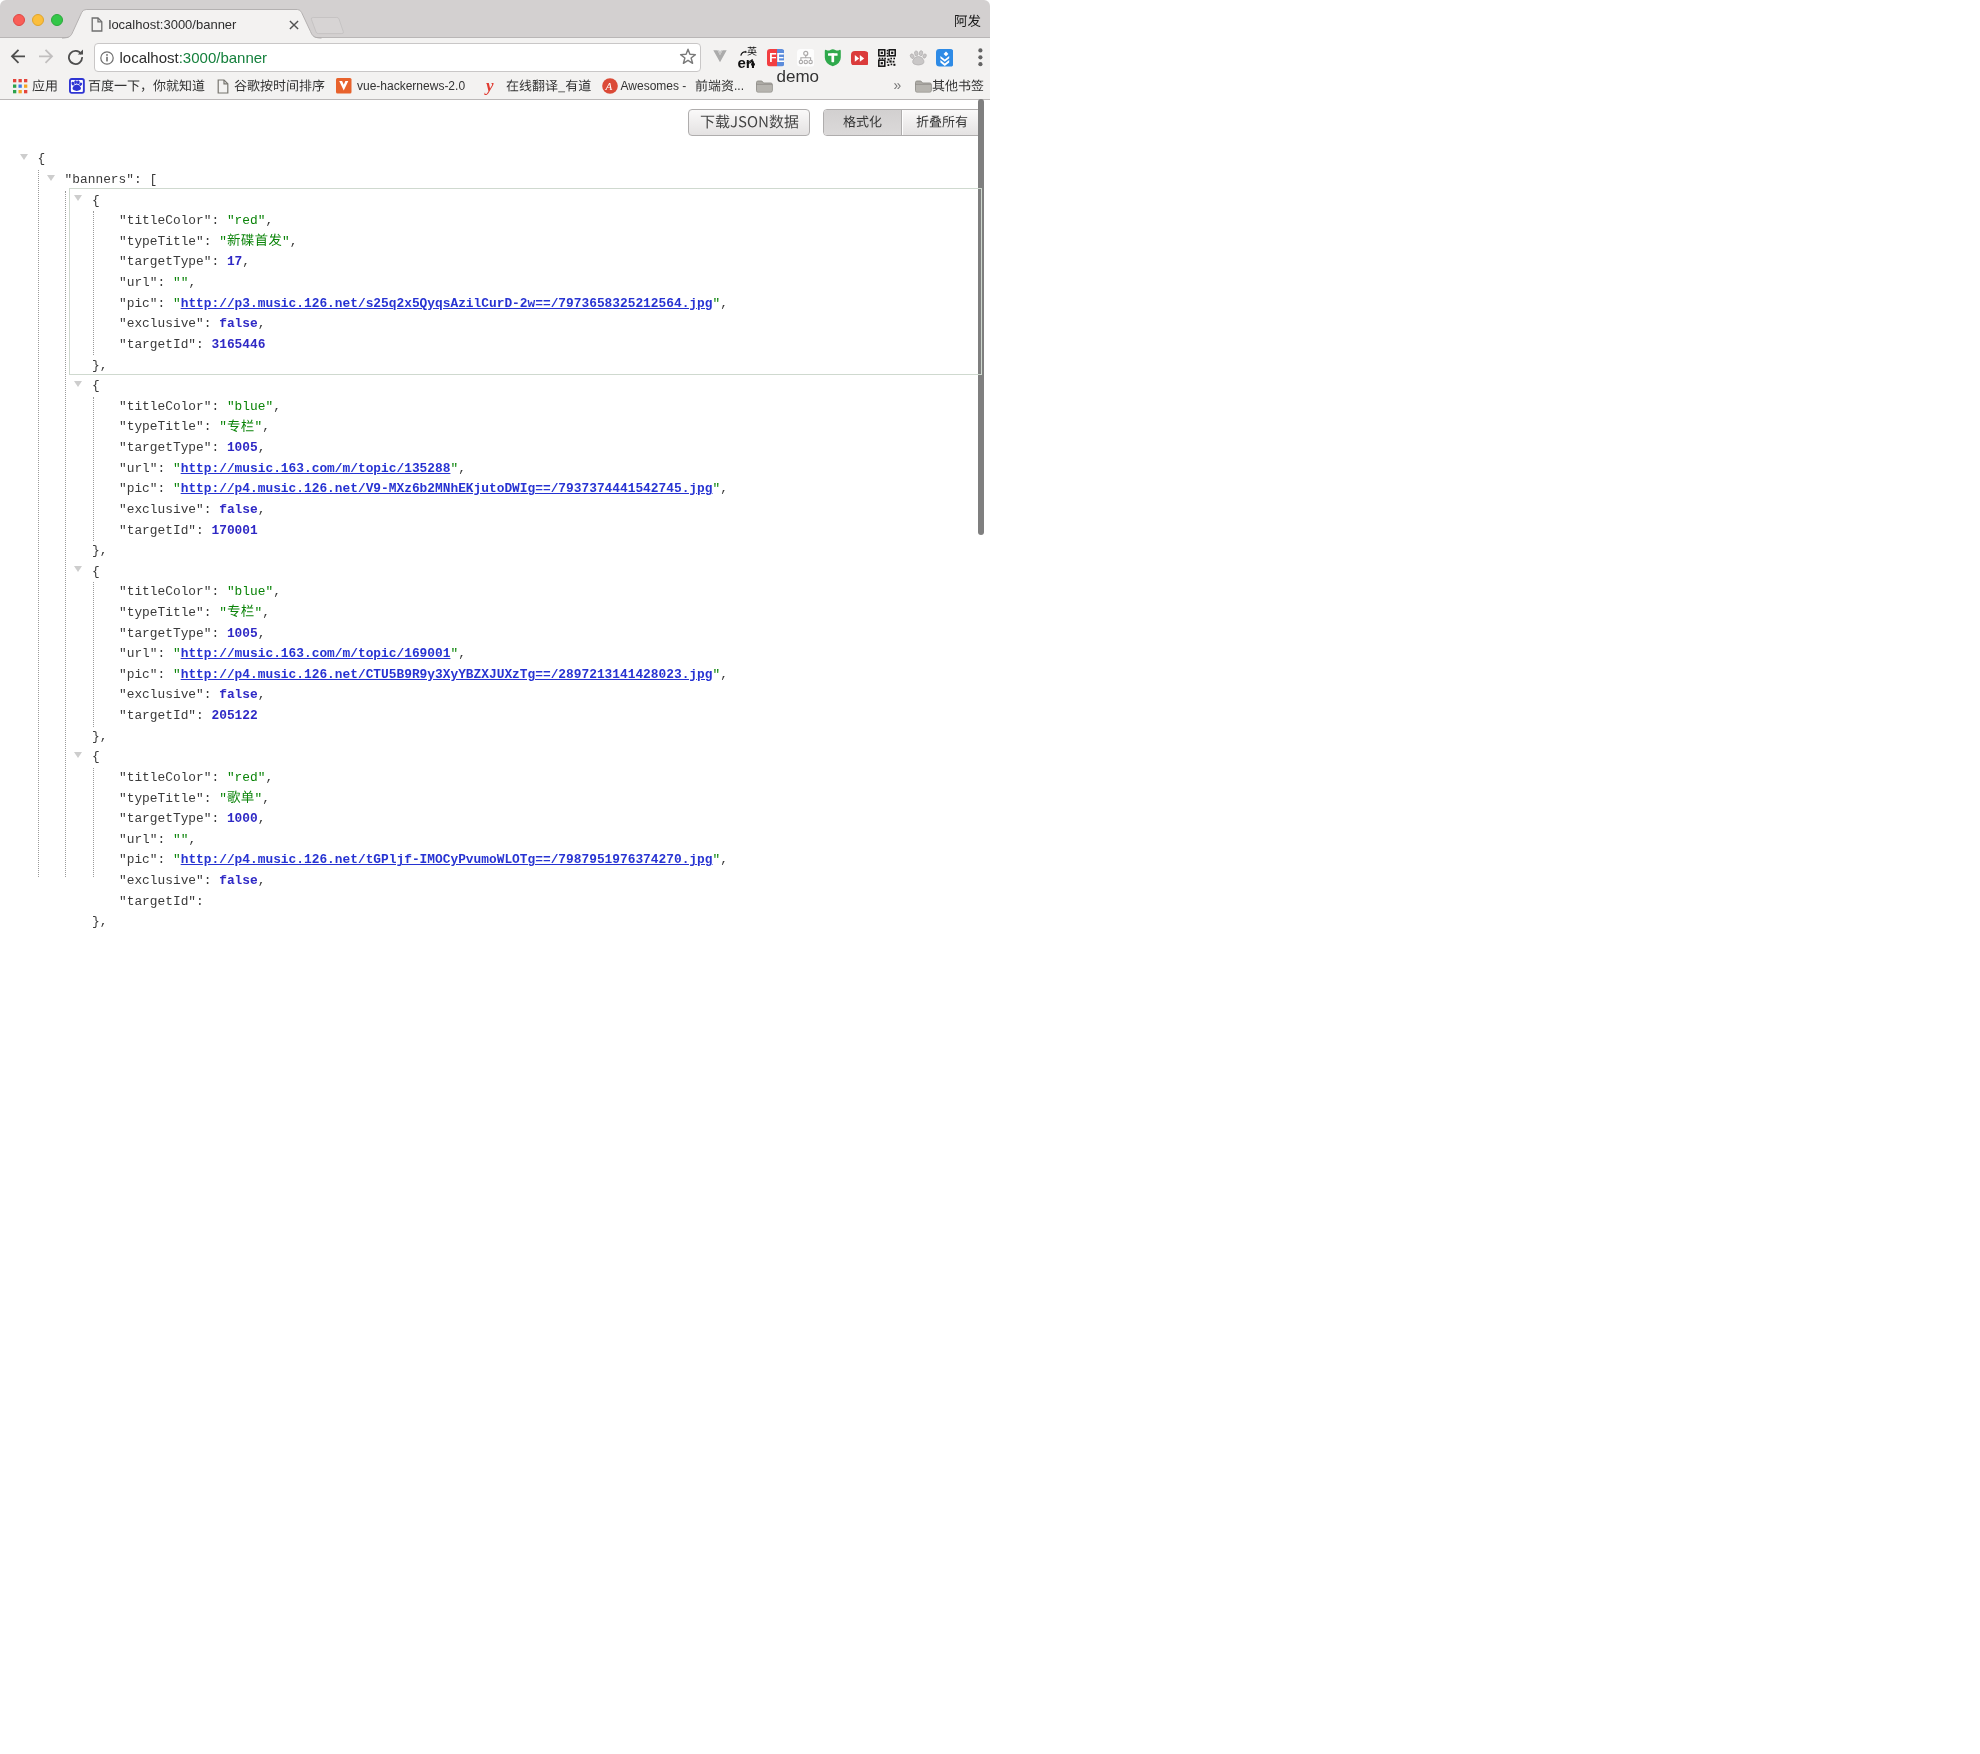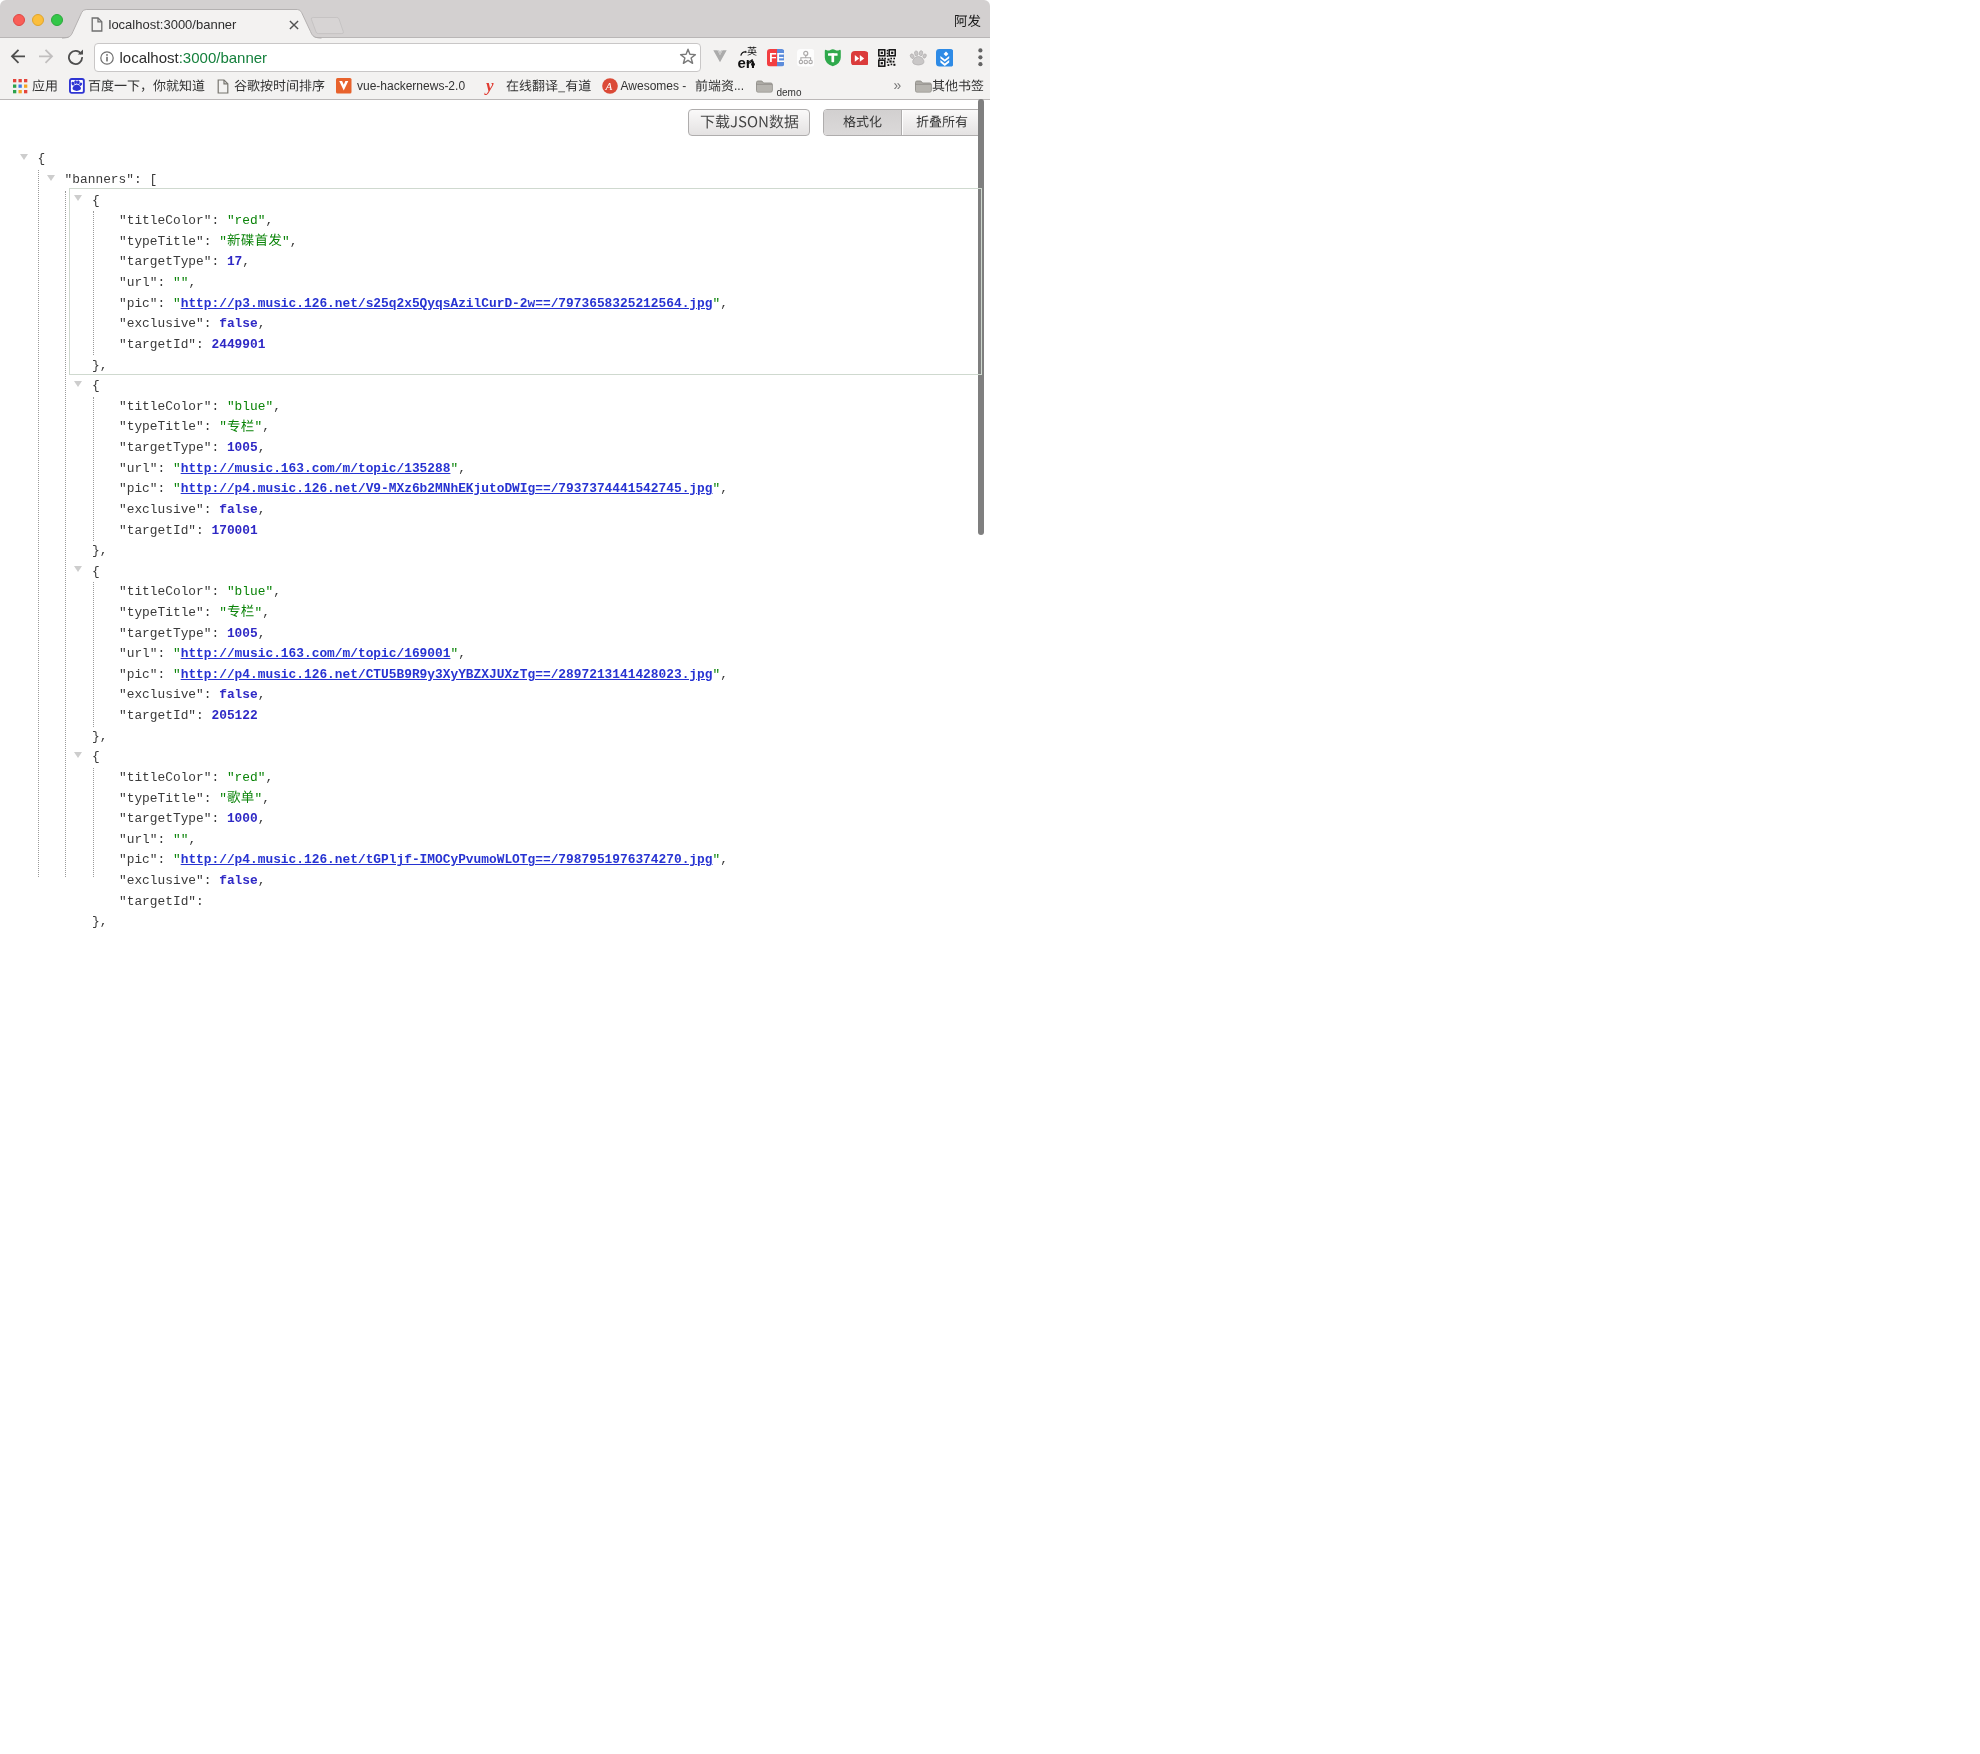--- a/index.html
+++ b/index.html
@@ -220,21 +220,21 @@
 <div class="bktxt" style="left:620.5px;top:78.5px">Awesomes - </div>
 <svg class="" width="39.0" height="15.1" viewBox="0 0 39.0 15.1" style="position:absolute;left:695px;top:79.3px">
     <path fill="#333333" d="M7.9 4.8V10.1H8.8V4.8ZM10.5 4.4V11.3C10.5 11.5 10.4 11.5 10.2 11.5C10.0 11.5 9.3 11.5 8.5 11.5C8.6 11.8 8.8 12.2 8.9 12.4C9.9 12.4 10.5 12.4 10.9 12.3C11.3 12.1 11.5 11.8 11.5 11.3V4.4ZM9.4 0.5C9.1 1.1 8.6 1.9 8.2 2.6H4.3L4.9 2.3C4.7 1.8 4.1 1.1 3.6 0.5L2.7 0.8C3.2 1.4 3.7 2.1 3.9 2.6H0.7V3.5H12.3V2.6H9.3C9.7 2.0 10.1 1.4 10.4 0.8ZM5.3 7.5V8.8H2.4V7.5ZM5.3 6.8H2.4V5.5H5.3ZM1.5 4.6V12.4H2.4V9.6H5.3V11.3C5.3 11.5 5.3 11.6 5.1 11.6C4.9 11.6 4.3 11.6 3.7 11.6C3.8 11.8 3.9 12.2 4.0 12.4C4.9 12.4 5.4 12.4 5.8 12.3C6.2 12.1 6.3 11.9 6.3 11.4V4.6Z M13.7 3.0V3.9H18.0V3.0ZM14.1 4.6C14.4 6.1 14.6 8.0 14.6 9.3L15.4 9.2C15.4 7.9 15.1 6.0 14.8 4.5ZM14.9 0.9C15.3 1.5 15.7 2.3 15.8 2.8L16.7 2.5C16.5 2.0 16.1 1.2 15.8 0.7ZM18.3 7.3V12.5H19.2V8.1H20.3V12.3H21.1V8.1H22.3V12.3H23.1V8.1H24.3V11.6C24.3 11.7 24.2 11.7 24.1 11.7C24.0 11.7 23.7 11.7 23.3 11.7C23.4 11.9 23.6 12.3 23.6 12.5C24.2 12.5 24.5 12.5 24.8 12.3C25.1 12.2 25.1 12.0 25.1 11.6V7.3H21.8L22.2 6.1H25.4V5.2H17.9V6.1H21.1C21.0 6.5 20.9 6.9 20.8 7.3ZM18.4 1.2V4.3H25.0V1.2H24.0V3.4H22.1V0.5H21.2V3.4H19.4V1.2ZM16.8 4.4C16.6 6.0 16.3 8.2 16.0 9.7C15.1 9.9 14.2 10.1 13.6 10.2L13.8 11.2C15.0 10.9 16.6 10.5 18.1 10.1L18.0 9.2L16.8 9.5C17.1 8.1 17.4 6.1 17.6 4.5Z M27.1 1.7C28.1 2.0 29.2 2.6 29.8 3.1L30.3 2.3C29.7 1.9 28.5 1.3 27.6 1.0ZM26.6 5.0 26.9 5.9C28.0 5.6 29.3 5.1 30.6 4.7L30.4 3.8C29.0 4.3 27.6 4.7 26.6 5.0ZM28.4 6.6V10.2H29.3V7.5H35.8V10.1H36.8V6.6ZM32.1 7.9C31.8 10.0 30.8 11.2 26.6 11.7C26.8 11.9 27.0 12.3 27.1 12.5C31.5 11.9 32.7 10.5 33.1 7.9ZM32.7 10.5C34.3 11.0 36.5 11.9 37.6 12.4L38.2 11.6C37.0 11.0 34.9 10.2 33.2 9.8ZM32.3 0.6C32.0 1.5 31.3 2.6 30.2 3.4C30.4 3.5 30.8 3.8 30.9 4.0C31.5 3.5 31.9 3.0 32.3 2.5H33.8C33.4 3.8 32.6 5.0 30.2 5.7C30.4 5.8 30.7 6.1 30.8 6.4C32.6 5.8 33.6 5.0 34.2 3.9C35.0 5.0 36.3 5.9 37.8 6.3C37.9 6.0 38.1 5.7 38.3 5.5C36.7 5.2 35.3 4.3 34.6 3.2C34.7 3.0 34.7 2.7 34.8 2.5H36.8C36.6 2.9 36.3 3.3 36.2 3.6L37.0 3.9C37.3 3.4 37.7 2.6 38.1 1.9L37.3 1.7L37.2 1.7H32.7C32.9 1.4 33.1 1.0 33.2 0.7Z"></path>
   </svg>
 <div class="bktxt" style="left:734px;top:78.5px">...</div>
 <svg class="abs" style="left:756.3px;top:79.8px" width="17" height="13" viewBox="0 0 17 13">
 <path d="M0.5,2.5 Q0.5,1 2,1 H5.8 L7.6,3 H14.8 Q16.3,3 16.3,4.5 V10.6 Q16.3,12.1 14.8,12.1 H2 Q0.5,12.1 0.5,10.6 Z" fill="#ACAAA5" stroke="#8F8D88" stroke-width="0.9"></path>
 <path d="M0.5,4.7 H16.3" stroke="#8F8D88" stroke-width="0.7"></path>
 <path d="M0.9,5.1 H15.9 V10.6 Q15.9,11.7 14.8,11.7 H2 Q0.9,11.7 0.9,10.6 Z" fill="#B6B4AF"></path>
   </svg>
-<div class="bktxt" style="left:776.5px;top:85px;font-size:10px">demo</div>
+<div class="bktxt" style="left:776.5px;top:69px;font-size:17px">demo</div>
 <div class="bktxt" style="left:893.5px;top:77.5px;font-size:14px;color:#757575">»</div>
 <svg class="abs" style="left:915px;top:79.8px" width="17" height="13" viewBox="0 0 17 13">
 <path d="M0.5,2.5 Q0.5,1 2,1 H5.8 L7.6,3 H14.8 Q16.3,3 16.3,4.5 V10.6 Q16.3,12.1 14.8,12.1 H2 Q0.5,12.1 0.5,10.6 Z" fill="#ACAAA5" stroke="#8F8D88" stroke-width="0.9"></path>
 <path d="M0.5,4.7 H16.3" stroke="#8F8D88" stroke-width="0.7"></path>
 <path d="M0.9,5.1 H15.9 V10.6 Q15.9,11.7 14.8,11.7 H2 Q0.9,11.7 0.9,10.6 Z" fill="#B6B4AF"></path>
   </svg>
 <svg class="" width="52.0" height="15.1" viewBox="0 0 52.0 15.1" style="position:absolute;left:931.5px;top:79.3px">
     <path fill="#333333" d="M7.4 10.6C9.0 11.2 10.5 11.9 11.4 12.4L12.3 11.8C11.3 11.2 9.7 10.5 8.1 10.0ZM4.7 9.9C3.8 10.5 2.0 11.3 0.6 11.7C0.8 11.9 1.1 12.2 1.2 12.5C2.6 12.0 4.4 11.2 5.6 10.5ZM8.9 0.5V2.0H4.1V0.5H3.1V2.0H1.1V3.0H3.1V8.8H0.7V9.7H12.3V8.8H9.9V3.0H12.0V2.0H9.9V0.5ZM4.1 8.8V7.3H8.9V8.8ZM4.1 3.0H8.9V4.3H4.1ZM4.1 5.1H8.9V6.5H4.1Z M18.2 1.8V5.3L16.5 5.9L16.9 6.8L18.2 6.3V10.5C18.2 11.9 18.6 12.3 20.2 12.3C20.6 12.3 23.2 12.3 23.6 12.3C25.0 12.3 25.4 11.7 25.5 9.9C25.2 9.9 24.8 9.7 24.6 9.5C24.5 11.1 24.4 11.4 23.6 11.4C23.0 11.4 20.7 11.4 20.2 11.4C19.3 11.4 19.1 11.3 19.1 10.5V5.9L21.1 5.1V9.6H22.0V4.8L24.0 4.0C24.0 6.0 24.0 7.4 23.9 7.7C23.8 8.1 23.7 8.1 23.4 8.1C23.3 8.1 22.8 8.1 22.4 8.1C22.6 8.3 22.6 8.7 22.7 9.0C23.1 9.0 23.6 9.0 24.0 8.9C24.4 8.8 24.7 8.6 24.8 8.0C24.9 7.4 24.9 5.6 24.9 3.2L25.0 3.0L24.3 2.7L24.1 2.9L24.0 3.0L22.0 3.8V0.5H21.1V4.1L19.1 4.9V1.8ZM16.5 0.6C15.7 2.5 14.5 4.5 13.2 5.8C13.4 6.0 13.7 6.5 13.8 6.7C14.2 6.2 14.7 5.7 15.1 5.1V12.5H16.0V3.6C16.5 2.7 17.0 1.8 17.4 0.8Z M35.3 1.6C36.2 2.1 37.2 2.9 37.8 3.4L38.4 2.7C37.8 2.2 36.7 1.4 35.9 0.9ZM27.6 2.8V3.7H31.4V6.3H26.8V7.2H31.4V12.5H32.4V7.2H37.2C37.1 9.1 36.9 9.9 36.6 10.2C36.5 10.3 36.4 10.3 36.1 10.3C35.8 10.3 35.0 10.3 34.1 10.2C34.3 10.5 34.5 10.9 34.5 11.2C35.3 11.2 36.0 11.2 36.5 11.2C36.9 11.2 37.2 11.1 37.5 10.8C37.9 10.4 38.1 9.4 38.3 6.7C38.3 6.6 38.3 6.3 38.3 6.3H36.4V2.8H32.4V0.6H31.4V2.8ZM32.4 6.3V3.7H35.4V6.3Z M44.5 7.8C45.0 8.6 45.5 9.8 45.7 10.5L46.5 10.1C46.3 9.5 45.8 8.3 45.3 7.5ZM41.3 8.2C41.8 9.0 42.5 10.0 42.7 10.7L43.5 10.3C43.3 9.6 42.6 8.6 42.1 7.8ZM48.1 6.2H42.8V7.0H48.1ZM46.5 0.5C46.1 1.4 45.5 2.3 44.8 2.9C45.0 3.0 45.2 3.1 45.4 3.3C44.0 4.8 41.7 6.0 39.5 6.6C39.7 6.8 39.9 7.2 40.0 7.4C41.0 7.1 41.9 6.7 42.8 6.2C43.8 5.7 44.7 5.0 45.5 4.3C46.9 5.6 49.0 6.7 50.9 7.3C51.1 7.0 51.3 6.7 51.5 6.5C49.6 6.0 47.3 4.9 46.0 3.8L46.3 3.5L45.8 3.3C46.0 3.0 46.3 2.8 46.4 2.5H47.6C48.1 3.0 48.5 3.7 48.7 4.2L49.6 4.0C49.4 3.5 49.1 3.0 48.7 2.5H51.2V1.7H46.9C47.1 1.3 47.3 1.0 47.4 0.7ZM41.4 0.5C41.0 1.7 40.3 3.0 39.5 3.9C39.7 4.0 40.1 4.2 40.3 4.4C40.7 3.9 41.2 3.2 41.6 2.5H42.1C42.5 3.0 42.8 3.7 42.9 4.2L43.8 3.9C43.7 3.5 43.4 3.0 43.1 2.5H45.2V1.7H42.0C42.1 1.3 42.2 1.0 42.3 0.7ZM48.9 7.6C48.3 8.8 47.6 10.3 46.8 11.3H39.8V12.1H51.1V11.3H47.9C48.5 10.3 49.2 9.0 49.8 7.8Z"></path>
   </svg>
 <div id="content"></div>
@@ -261,21 +261,21 @@
 <div class="ln" style="left:92.0px;top:190.59px">{</div>
 <div class="tri" style="left:74.0px;top:195.29px"></div>
 <div class="ln" style="left:119.0px;top:211.21px">"titleColor": <span class="g">"red"</span>,</div>
 <div class="ln" style="left:119.0px;top:231.83px">"typeTitle": <span class="g">"</span><svg class="" width="55.2" height="15.7" viewBox="0 0 55.2 15.7" style="vertical-align:-4.08px">
       <path fill="#0B8409" d="M4.9 9.0C5.3 9.7 5.8 10.6 6.0 11.2L6.7 10.8C6.5 10.2 6.0 9.3 5.5 8.6ZM1.8 8.7C1.6 9.5 1.1 10.4 0.6 11.0C0.8 11.1 1.1 11.3 1.3 11.5C1.8 10.8 2.3 9.9 2.6 8.9ZM7.5 1.8V6.5C7.5 8.3 7.4 10.6 6.2 12.2C6.4 12.3 6.8 12.6 7.0 12.8C8.2 11.1 8.4 8.4 8.4 6.5V6.0H10.5V12.9H11.4V6.0H12.9V5.1H8.4V2.5C9.8 2.3 11.4 1.9 12.5 1.5L11.7 0.8C10.7 1.2 9.0 1.6 7.5 1.8ZM2.9 0.7C3.1 1.1 3.3 1.6 3.5 2.0H0.8V2.8H6.8V2.0H4.5C4.4 1.5 4.1 0.9 3.8 0.5ZM5.1 2.9C4.9 3.5 4.6 4.4 4.4 5.0H0.6V5.9H3.4V7.3H0.7V8.2H3.4V11.6C3.4 11.8 3.4 11.8 3.2 11.8C3.1 11.8 2.7 11.8 2.2 11.8C2.3 12.1 2.5 12.4 2.5 12.7C3.1 12.7 3.6 12.7 3.9 12.5C4.2 12.4 4.3 12.1 4.3 11.7V8.2H6.8V7.3H4.3V5.9H7.0V5.0H5.3C5.5 4.5 5.8 3.7 6.0 3.1ZM1.7 3.1C2.0 3.7 2.2 4.5 2.2 5.0L3.1 4.8C3.0 4.3 2.8 3.5 2.5 2.9Z M14.5 1.3V2.2H16.1C15.8 4.3 15.2 6.2 14.2 7.5C14.4 7.7 14.6 8.3 14.7 8.5C14.9 8.2 15.1 7.9 15.3 7.5V12.3H16.2V11.3H18.4V5.4H16.3C16.6 4.4 16.9 3.3 17.1 2.2H18.6V1.3ZM16.2 6.3H17.5V10.4H16.2ZM19.7 0.9V2.5H18.7V3.3H19.7V7.1H22.0V8.3H18.8V9.2H21.5C20.7 10.3 19.4 11.4 18.2 12.0C18.5 12.1 18.7 12.5 18.9 12.7C20.0 12.1 21.2 11.0 22.0 9.8V12.9H23.0V9.8C23.8 10.9 24.9 12.0 26.0 12.6C26.1 12.4 26.4 12.0 26.7 11.8C25.5 11.3 24.2 10.3 23.5 9.2H26.6V8.3H23.0V7.1H26.1V6.3H20.6V3.3H21.9V5.3H25.2V3.3H26.5V2.5H25.2V0.8H24.3V2.5H22.8V0.7H21.9V2.5H20.6V0.9ZM24.3 3.3V4.6H22.8V3.3Z M30.9 7.7H37.8V9.0H30.9ZM30.9 6.8V5.5H37.8V6.8ZM30.9 9.9H37.8V11.3H30.9ZM30.7 0.9C31.1 1.3 31.6 1.9 31.8 2.4H28.3V3.3H33.8C33.7 3.8 33.6 4.2 33.4 4.6H29.9V13.0H30.9V12.2H37.8V13.0H38.8V4.6H34.5L35.0 3.3H40.4V2.4H37.0C37.4 1.9 37.8 1.4 38.2 0.8L37.1 0.5C36.8 1.1 36.3 1.9 35.8 2.4H32.3L32.9 2.1C32.6 1.6 32.1 1.0 31.6 0.5Z M50.5 1.2C51.1 1.8 51.8 2.7 52.2 3.2L53.0 2.7C52.6 2.2 51.8 1.3 51.3 0.7ZM43.3 4.8C43.5 4.7 43.9 4.6 44.8 4.6H46.7C45.8 7.4 44.3 9.6 41.8 11.1C42.1 11.3 42.4 11.7 42.6 11.9C44.3 10.8 45.6 9.4 46.5 7.8C47.1 8.8 47.8 9.7 48.6 10.4C47.4 11.2 46.0 11.8 44.6 12.1C44.8 12.3 45.1 12.7 45.2 13.0C46.7 12.6 48.1 11.9 49.4 11.1C50.6 12.0 52.1 12.6 53.8 13.0C53.9 12.7 54.2 12.3 54.4 12.1C52.8 11.8 51.3 11.2 50.1 10.4C51.3 9.4 52.2 8.0 52.8 6.3L52.1 6.0L51.9 6.0H47.4C47.5 5.6 47.7 5.1 47.8 4.6H54.0L54.0 3.6H48.1C48.3 2.7 48.5 1.7 48.6 0.7L47.5 0.5C47.4 1.6 47.2 2.6 46.9 3.6H44.5C44.9 2.9 45.2 2.0 45.5 1.1L44.4 0.9C44.2 2.0 43.7 3.1 43.5 3.3C43.3 3.6 43.2 3.8 43.0 3.9C43.1 4.1 43.3 4.6 43.3 4.8ZM49.3 9.8C48.4 9.0 47.7 8.1 47.2 7.0H51.4C50.9 8.1 50.2 9.0 49.3 9.8Z"></path>
     </svg><span class="g">"</span>,</div>
 <div class="ln" style="left:119.0px;top:252.45px">"targetType": <span class="n">17</span>,</div>
 <div class="ln" style="left:119.0px;top:273.07px">"url": <span class="g">""</span>,</div>
 <div class="ln" style="left:119.0px;top:293.69px">"pic": <span class="g">"</span><span class="l">http://p3.music.126.net/s25q2x5QyqsAzilCurD-2w==/7973658325212564.jpg</span><span class="g">"</span>,</div>
 <div class="ln" style="left:119.0px;top:314.31px">"exclusive": <span class="n">false</span>,</div>
-<div class="ln" style="left:119.0px;top:334.93px">"targetId": <span class="n">2449901</span></div>
+<div class="ln" style="left:119.0px;top:334.93px">"targetId": <span class="n">3165446</span></div>
 <div class="ln" style="left:92.0px;top:355.55px">},</div>
 <div class="ln" style="left:92.0px;top:376.17px">{</div>
 <div class="tri" style="left:74.0px;top:380.87px"></div>
 <div class="ln" style="left:119.0px;top:396.79px">"titleColor": <span class="g">"blue"</span>,</div>
 <div class="ln" style="left:119.0px;top:417.41px">"typeTitle": <span class="g">"</span><svg class="" width="27.6" height="15.7" viewBox="0 0 27.6 15.7" style="vertical-align:-4.08px">
       <path fill="#0B8409" d="M5.7 0.5 5.3 2.1H1.8V3.0H5.0L4.5 4.6H0.8V5.6H4.2C3.9 6.5 3.6 7.4 3.3 8.1H9.6C8.8 8.8 7.9 9.8 7.0 10.7C6.0 10.3 4.9 9.9 4.0 9.7L3.5 10.4C5.5 11.1 8.2 12.2 9.6 13.0L10.2 12.1C9.6 11.8 8.8 11.4 8.0 11.1C9.2 9.9 10.6 8.5 11.6 7.5L10.8 7.0L10.6 7.1H4.7L5.2 5.6H12.5V4.6H5.6L6.1 3.0H11.6V2.1H6.4L6.8 0.6Z M20.2 1.1C20.7 1.8 21.2 2.8 21.4 3.4L22.3 3.0C22.1 2.4 21.5 1.5 21.0 0.7ZM20.0 7.3V8.3H25.6V7.3ZM18.9 11.3V12.2H26.6V11.3ZM16.4 0.5V3.1H14.7V4.1H16.4C16.0 5.9 15.1 8.1 14.2 9.2C14.4 9.5 14.7 9.9 14.8 10.2C15.4 9.3 16.0 8.0 16.4 6.5V12.9H17.4V5.8C17.8 6.6 18.3 7.4 18.5 7.9L19.2 7.1C18.9 6.6 17.8 4.9 17.4 4.5V4.1H19.0V3.1H17.4V0.5ZM19.5 3.6V4.5H26.2V3.6H24.2C24.7 2.8 25.2 1.8 25.6 0.9L24.6 0.6C24.3 1.5 23.7 2.8 23.2 3.6Z"></path>
     </svg><span class="g">"</span>,</div>
 <div class="ln" style="left:119.0px;top:438.03px">"targetType": <span class="n">1005</span>,</div>
 <div class="ln" style="left:119.0px;top:458.65px">"url": <span class="g">"</span><span class="l">http://music.163.com/m/topic/135288</span><span class="g">"</span>,</div>
 <div class="ln" style="left:119.0px;top:479.27px">"pic": <span class="g">"</span><span class="l">http://p4.music.126.net/V9-MXz6b2MNhEKjutoDWIg==/7937374441542745.jpg</span><span class="g">"</span>,</div>

